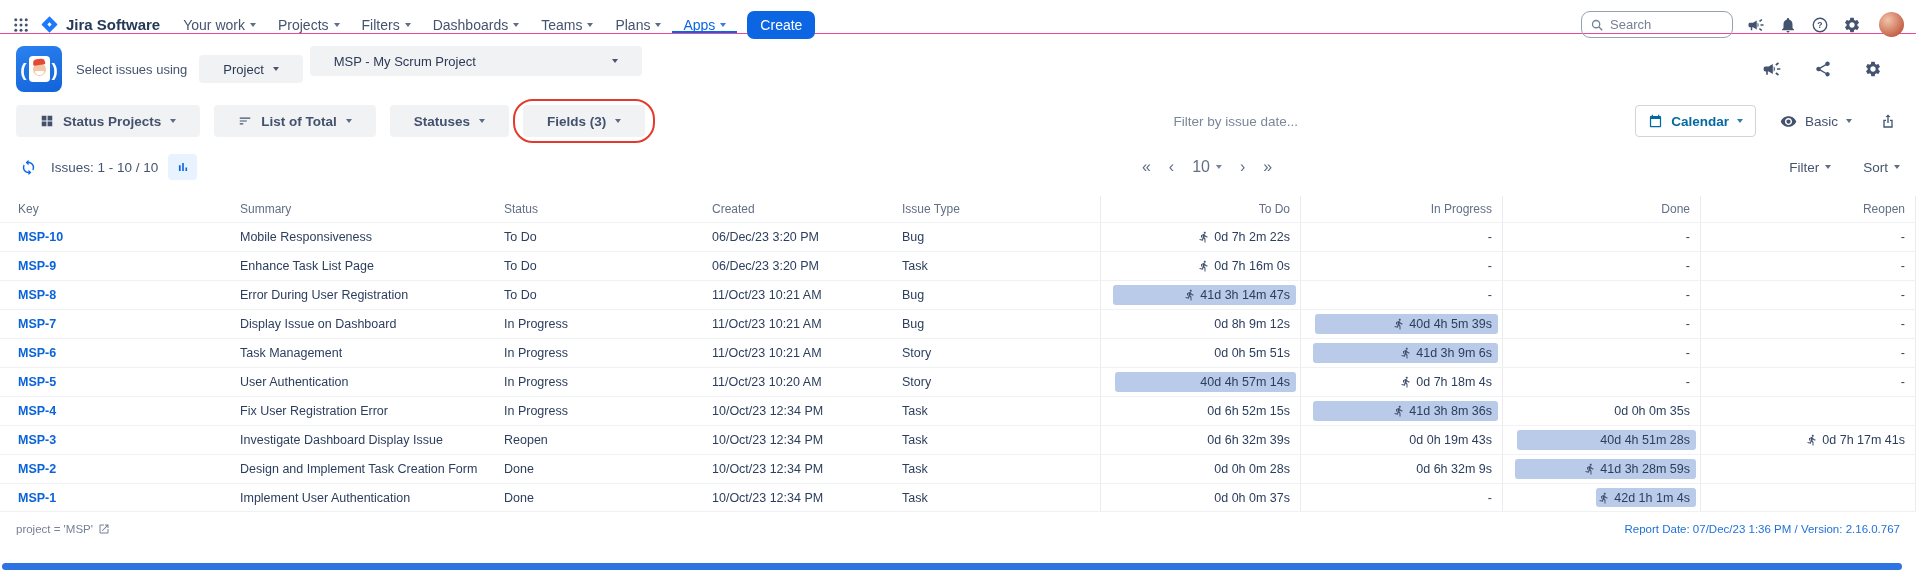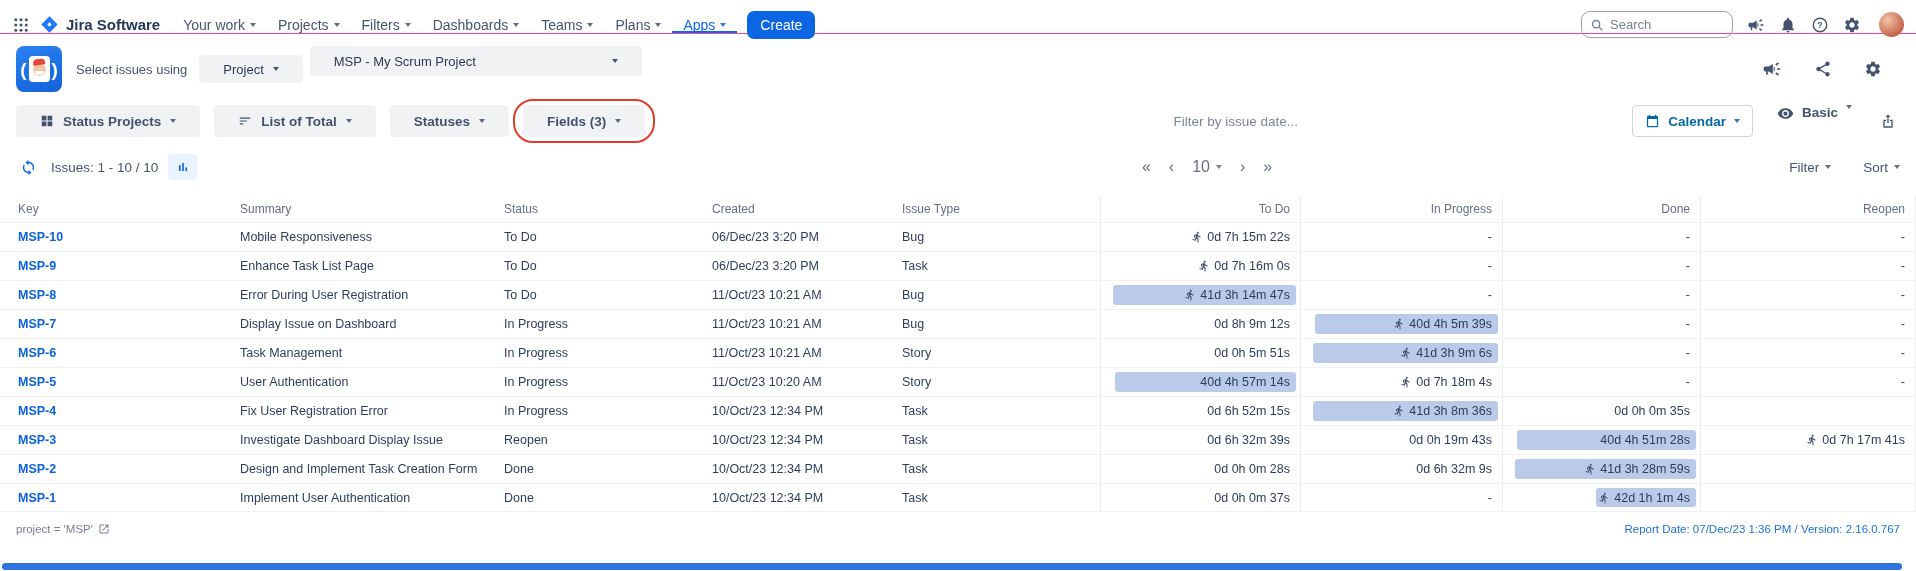--- a/index.html
+++ b/index.html
@@ -41,21 +41,21 @@
   .header-actions{margin-left:auto;display:flex;align-items:center;gap:24px;padding-right:14px;color:#44546f}
 
   
   .toolbar{display:flex;align-items:center;gap:14px;padding:6px 16px;height:46px;position:relative}
   .pill.bold{font-weight:600;height:32px;color:#42526e;font-size:13.5px}
   .fields-wrap{position:relative;display:inline-flex}
   .red-ring{position:absolute;top:-6px;bottom:-6px;left:-10px;right:-10px;border:2.5px solid #e23b2e;border-radius:20px;pointer-events:none}
   .date-filter{position:absolute;left:64.5%;transform:translateX(-50%);color:#7a8699;font-size:13.5px;cursor:text;white-space:nowrap}
   .toolbar-right{margin-left:auto;display:flex;align-items:center;gap:16px}
   .white-btn{background:#fff;border:1px solid #d0d4db;border-radius:4px;height:32px;display:inline-flex;align-items:center;gap:8px;padding:0 12px;font-size:13.5px;font-weight:600;color:#0369a1}
-  .ghost-btn{background:none;border:none;height:32px;display:inline-flex;align-items:flex-start;gap:8px;padding:0 8px;font-size:13.5px;font-weight:700;color:#42526e}
+  .ghost-btn{background:none;border:none;height:32px;display:inline-flex;align-items:center;gap:8px;padding:0 8px;font-size:13.5px;font-weight:400;color:#42526e}
 
   
   .issues-row{display:flex;align-items:center;padding:0 16px;height:46px;position:relative;gap:10px}
   .issues-label{font-size:13.5px;color:#44546f}
   .chart-btn{width:29px;height:26px;border:none;border-radius:4px;background:#e9f2ff;color:#0c66e4;display:flex;align-items:center;justify-content:center}
   .blue{color:#0c66e4}
   .pagination{position:absolute;left:63%;transform:translateX(-50%);display:flex;align-items:center;gap:18px;color:#626f86}
   .pagination button{background:none;border:none;color:#626f86;font-size:16px;display:flex;align-items:center;gap:6px;line-height:1}
   .page-size{font-size:13.5px;color:#42526e}
   .sort-group{margin-left:auto;display:flex;gap:32px}
@@ -331,21 +331,21 @@
           <div class="cell key">MSP-10</div>
           <div class="cell">Mobile Responsiveness</div>
           <div class="cell">To Do</div>
           <div class="cell">06/Dec/23 3:20 PM</div>
           <div class="cell">Bug</div>
           <div class="cell dur">
             <span class="durtext">
               <svg class="runner" width="12" height="12" viewBox="0 0 24 24" fill="#42526e">
                 <path d="M13.49 5.48c1.1 0 2-.9 2-2s-.9-2-2-2-2 .9-2 2 .9 2 2 2zm-3.6 13.9 1-4.4 2.1 2v6h2v-7.5l-2.1-2 .6-3c1.3 1.5 3.3 2.5 5.5 2.5v-2c-1.9 0-3.5-1-4.3-2.4l-1-1.6c-.4-.6-1-1-1.7-1-.3 0-.5.1-.8.1l-5.2 2.2v4.7h2v-3.4l1.8-.7-1.6 8.1-4.9-1-.4 2 7 1.4z"></path>
               </svg>
-              <span>0d 7h 15m 22s</span>
+              <span>0d 7h 2m 22s</span>
             </span>
           </div>
           <div class="cell dur">
             <span class="durtext">
               <span>-</span>
             </span>
           </div>
           <div class="cell dur">
             <span class="durtext">
               <span>-</span>

